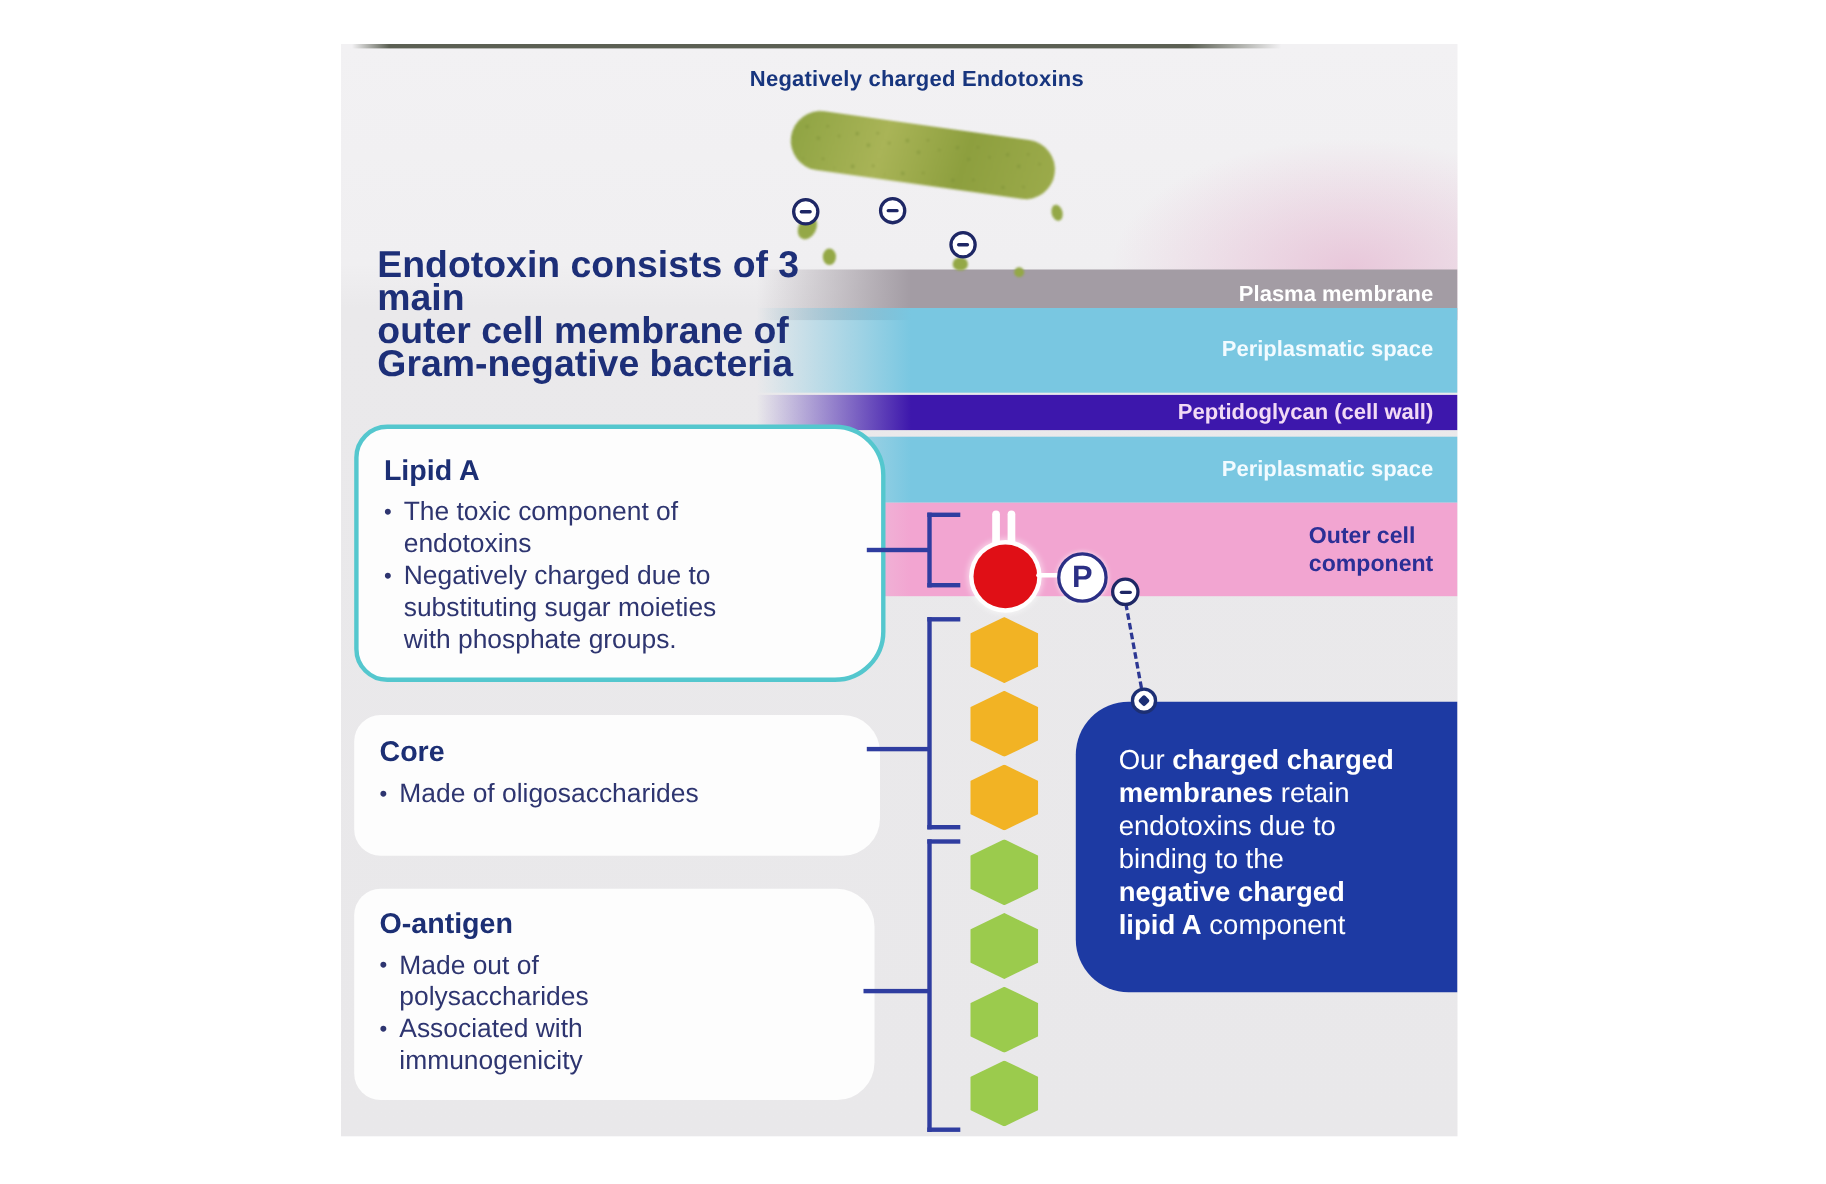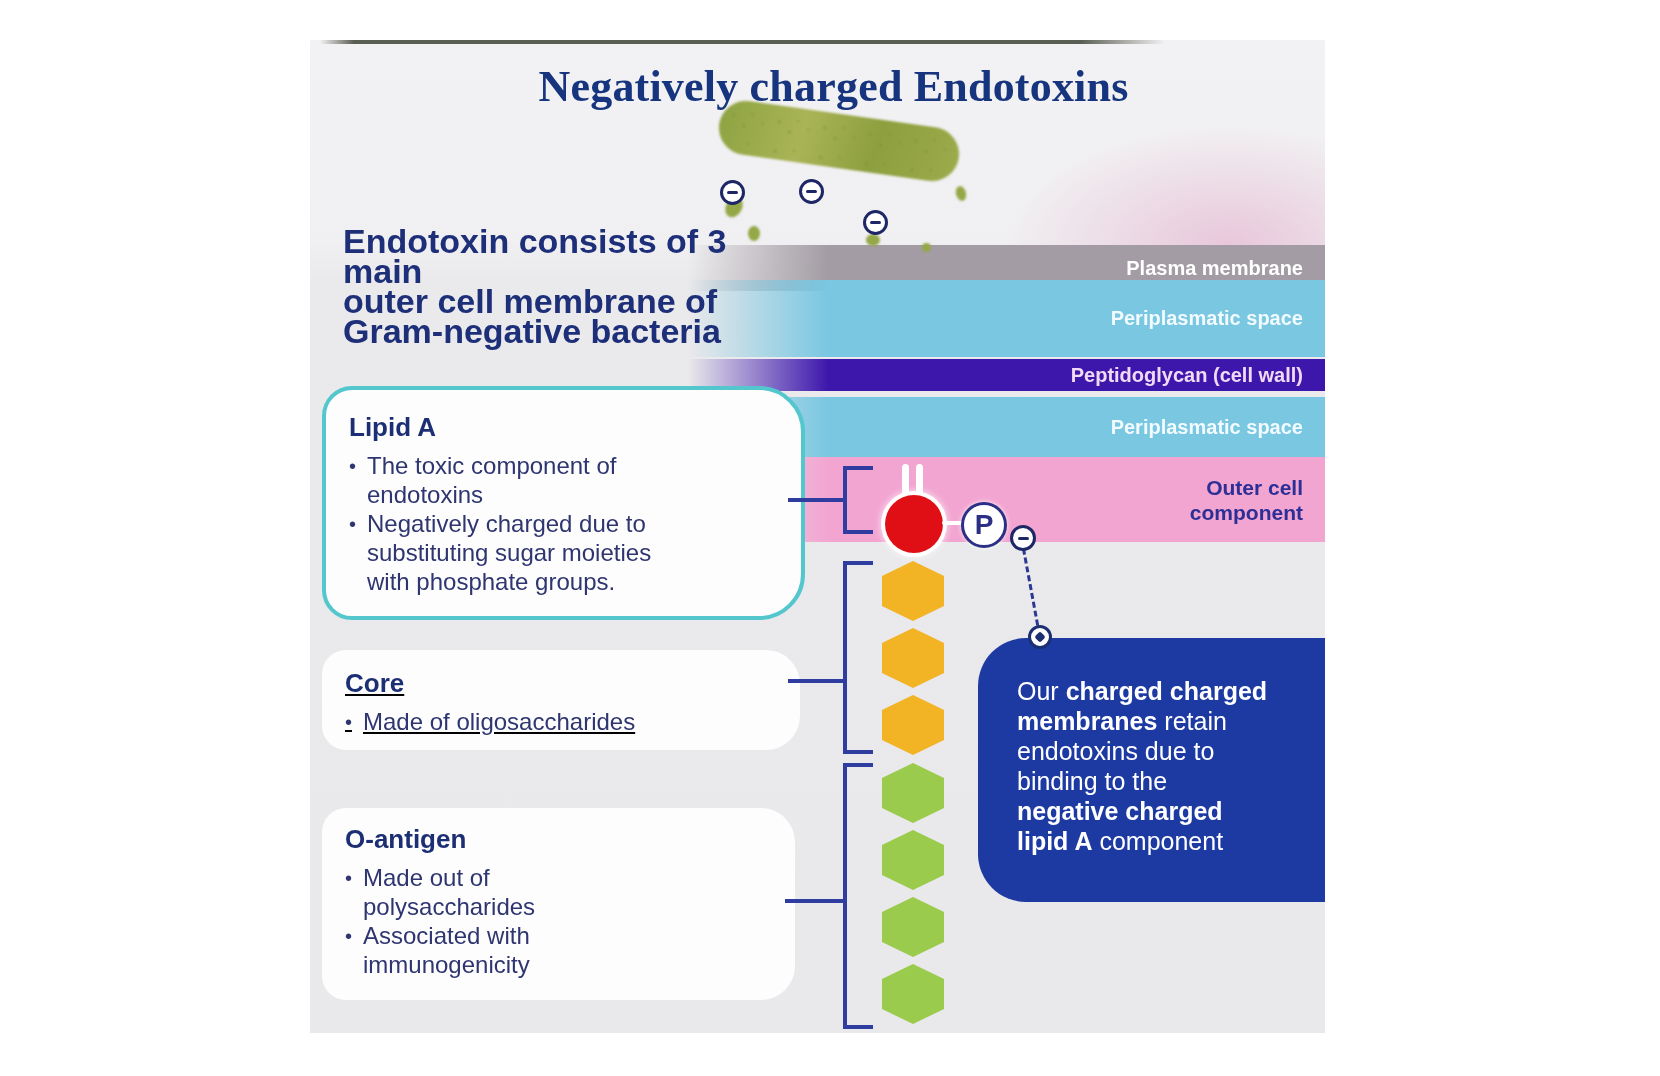--- a/index.html
+++ b/index.html
@@ -6,21 +6,21 @@
   body{font-family:"Liberation Sans","DejaVu Sans",sans-serif;}
   #canvas{position:relative;width:1660px;height:1076px;background:#ffffff;overflow:hidden;}
   #content{position:absolute;left:310px;top:40px;width:1015px;height:993px;overflow:hidden;
            background:linear-gradient(to bottom,#f2f1f3 0px,#f0eff1 200px,#eae9eb 240px,#e9e8ea 100%);}
   #pinkglow{position:absolute;right:-60px;top:60px;width:520px;height:240px;z-index:1;
             background:radial-gradient(ellipse 60% 70% at 70% 60%,rgba(228,178,206,.65),rgba(228,178,206,0) 70%);}
   #topline{position:absolute;left:10px;top:0;width:845px;height:4px;z-index:2;
            background:linear-gradient(to right,rgba(65,70,55,0) 0,rgba(65,70,55,.85) 4%,rgba(65,70,55,.85) 90%,rgba(65,70,55,0));}
   
   .title{position:absolute;left:0;top:21px;width:100%;text-align:center;padding-left:32px;box-sizing:border-box;
-         font-size:44px;font-weight:bold;color:#17357e;letter-spacing:.2px;z-index:3;font-family:Liberation Serif, serif;}
+         font-size:20px;font-weight:bold;color:#17357e;letter-spacing:.2px;z-index:3;}
   
   .bact{position:absolute;left:408px;top:74px;width:242px;height:54px;border-radius:30px;z-index:2;
         background:linear-gradient(100deg,#8ea342 0%,#a9b457 35%,#8d9f3e 65%,#9cab4b 100%);
         background-color:#96a847;transform:rotate(8deg);filter:blur(1.2px);}
   .bact::after{content:"";position:absolute;inset:4px;border-radius:26px;
         background-image:radial-gradient(circle 3px at 20% 40%,#7a8f35 30%,transparent 70%),
                          radial-gradient(circle 2px at 60% 30%,#76882f 30%,transparent 70%),
                          radial-gradient(circle 3px at 45% 70%,#7a8f35 30%,transparent 70%),
                          radial-gradient(circle 2px at 85% 55%,#76882f 30%,transparent 70%);
         background-size:46px 30px;opacity:.6;}
@@ -41,27 +41,27 @@
   .intro{position:absolute;left:33px;top:186px;width:420px;font-size:34px;font-weight:bold;color:#1d2f78;
          line-height:30px;z-index:3;}
   
   .band{position:absolute;left:378px;right:0;z-index:1;display:flex;align-items:center;justify-content:flex-end;
         font-weight:bold;font-size:20px;box-sizing:border-box;padding-right:22px;}
   .band.plasma {top:205px;height:46px;background:linear-gradient(to right,rgba(163,156,164,0),#a39ca4 22%);color:#ffffff;}
   .band.peri1  {top:240px;height:77px;background:linear-gradient(to right,rgba(121,199,225,0),#79c7e1 22%);color:#f2fbff;}
   .band.peptido{top:319px;height:32px;background:linear-gradient(to right,rgba(61,23,172,0),#3d17ac 22%);color:#f2daf5;}
   .band.peri2  {top:357px;height:60px;background:linear-gradient(to right,rgba(121,199,225,0),#79c7e1 22%);color:#f2fbff;}
   .band.outer  {top:417px;height:85px;background:linear-gradient(to right,rgba(242,165,209,0),#f2a5d1 22%);
-                color:#2b2f96;text-align:right;line-height:25px;font-size:21px;}
+                color:#2b2f96;text-align:left;line-height:25px;font-size:21px;}
   
   .infobox{position:absolute;left:12px;background:#fdfdfd;z-index:3;box-sizing:border-box;}
   .infobox .btitle{font-size:26px;font-weight:bold;color:#1c2f74;margin:0 0 8px 0;}
   .box-lipid  {top:346px;width:483px;height:234px;border:4px solid #54c7ce;border-radius:30px 46px 46px 30px;
                padding:22px 10px 0 23px;}
-  .box-core   {top:610px;width:478px;height:100px;border-radius:24px 34px 34px 24px;padding:18px 10px 0 23px;text-decoration:underline;}
+  .box-core   {top:610px;width:478px;height:128px;border-radius:24px 34px 34px 24px;padding:18px 10px 0 23px;}
   .box-oant   {top:768px;width:473px;height:192px;border-radius:24px 34px 34px 24px;padding:16px 10px 0 23px;}
   .bullets{margin-top:4px;}
   .bullet-row{display:flex;font-size:24px;color:#2e3570;line-height:29px;}
   .bullet-row .dot{width:18px;flex:0 0 18px;font-size:20px;padding-top:1px;color:#2e3570;}
   .bullet-row .btxt{flex:1;}
   .w-lipid .bullet-row .btxt{max-width:330px;}
   .w-core  .bullet-row .btxt{max-width:390px;}
   .w-oant  .bullet-row .btxt{max-width:235px;}
   
   .bracket{position:absolute;left:533px;width:30px;box-sizing:border-box;z-index:4;

